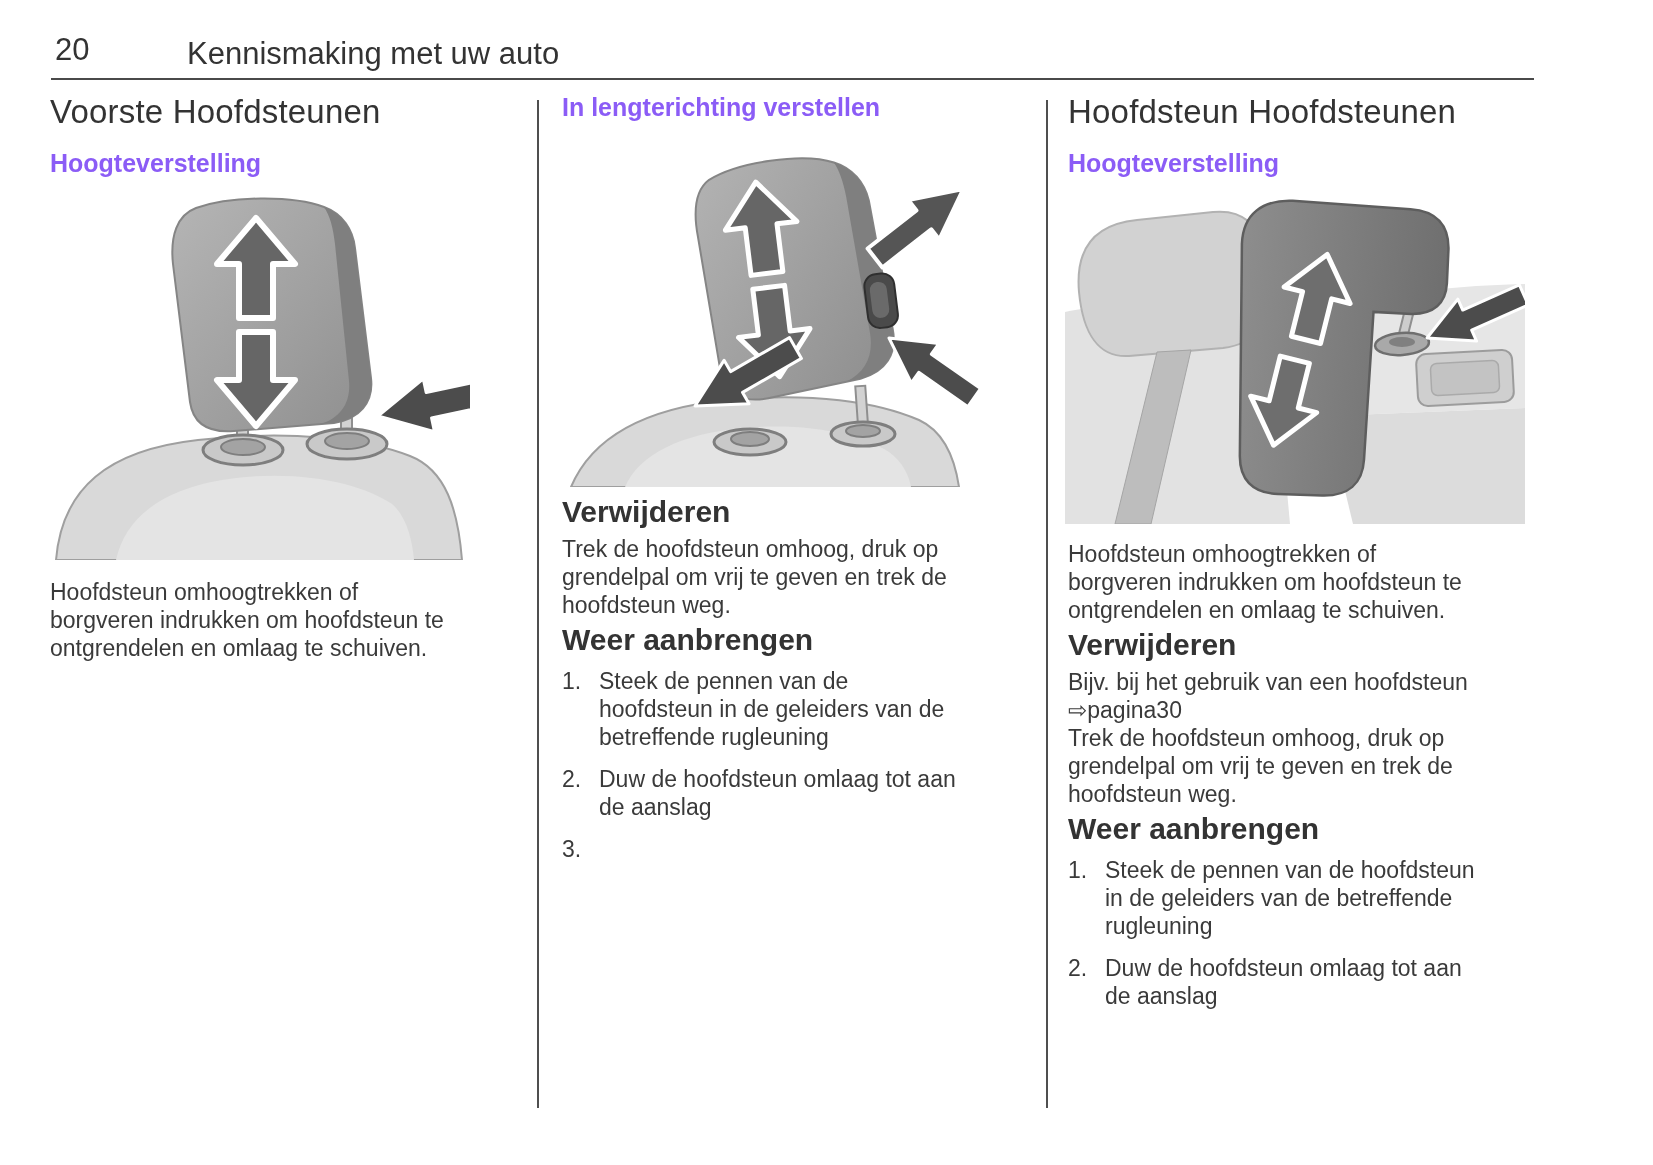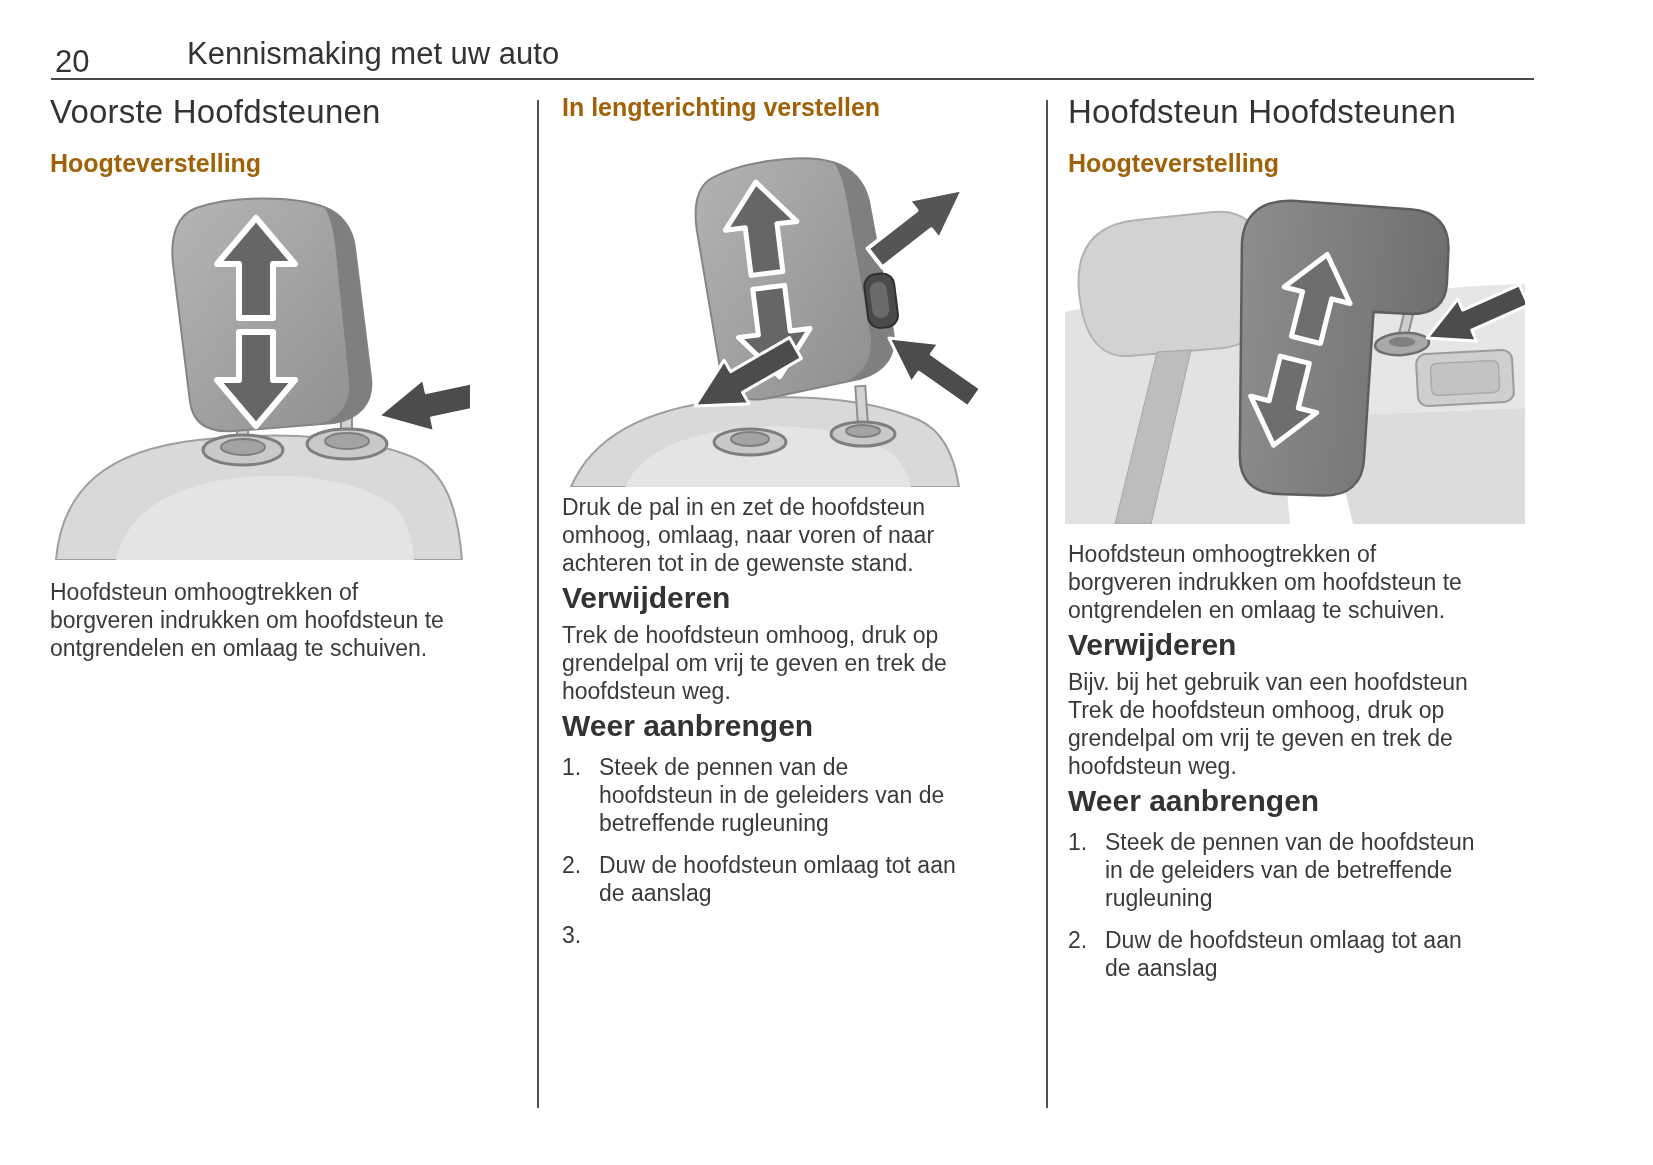--- a/index.html
+++ b/index.html
@@ -1,31 +1,31 @@
 <!DOCTYPE html>
 <html><head>
 <meta charset="utf-8">
 <style>
   html,body{margin:0;padding:0;overflow:hidden;}
   body{
     width:1653px;height:1165px;position:relative;background:#ffffff;
     font-family:"Liberation Sans", sans-serif;color:#333;
   }
-  .pagenum{position:absolute;left:55px;top:44px;font-size:31px;line-height:36px;color:#333;}
+  .pagenum{position:absolute;left:55px;top:32px;font-size:31px;line-height:36px;color:#333;}
   .chapter{position:absolute;left:187px;top:36px;font-size:31px;line-height:36px;color:#333;text-align:center;}
   .hrule{position:absolute;left:51px;top:78px;width:1483px;height:2px;background:#4a4a4a;}
   .vr{position:absolute;top:100px;width:2px;height:1008px;background:#4f4f4f;}
   .vr1{left:537px;}
   .vr2{left:1046px;}
   .col{position:absolute;top:92px;}
   .col1{left:50px;width:432px;}
   .col2{left:562px;width:420px;}
   .col3{left:1068px;width:440px;}
   h2.ctitle{font-size:33px;line-height:40px;font-weight:400;margin:0 0 16px;color:#333;letter-spacing:.2px;}
-  h3.sub{font-size:25px;line-height:30px;font-weight:700;margin:0 0 14px;color:#a16207;}
+  h3.sub{font-size:25px;line-height:30px;font-weight:700;margin:0 0 14px;color:#8b5cf6;}
   h3.head{font-size:30px;line-height:30px;font-weight:700;margin:6px 0 8px;color:#333;}
   figure{margin:0;}
   .fig1{margin:14px 0 14px 0;}
   .fig2{margin:20px 0 2px -17px;}
   .fig3{margin:14px 0 12px -3px;}
   p.body{font-size:23px;line-height:28px;margin:0;color:#3a3a3a;max-width:410px;}
   .ref-line{display:block;font-size:23px;line-height:28px;color:#3a3a3a;}
   ol.steps{list-style:none;margin:12px 0 0;padding:0;}
   ol.steps li{
     display:grid;grid-template-columns:37px 1fr;margin-bottom:14px;
@@ -105,21 +105,20 @@
       </g>
       <g transform="translate(344,196) rotate(35)">
         <polygon points="0,0 44,-24 44,-11 104,-11 104,11 44,11 44,24" fill="#4c4c4c" stroke="#ffffff" stroke-width="3" stroke-linejoin="round"></polygon>
       </g>
       <g transform="translate(150,264) rotate(-30)">
         <polygon points="0,0 48,-25 48,-12 116,-12 116,12 48,12 48,25" fill="#4c4c4c" stroke="#ffffff" stroke-width="3" stroke-linejoin="round"></polygon>
       </g>
     </svg>
   </figure>
 
-  <p class="body">Druk de pal in en zet de hoofdsteun omhoog, omlaag, naar voren of naar achteren tot in de gewenste stand.</p>
 
   <h3 class="head">Verwijderen</h3>
   <p class="body">Trek de hoofdsteun omhoog, druk op grendelpal om vrij te geven en trek de hoofdsteun weg.</p>
 
   <h3 class="head">Weer aanbrengen</h3>
   <ol class="steps">
     <li>
       <span>1.</span>
       <span>Steek de pennen van de hoofdsteun in de geleiders van de betreffende rugleuning</span>
     </li>
@@ -167,20 +166,21 @@
       <g transform="translate(362,146) rotate(-24)">
         <polygon points="0,0 44,-23 44,-11 106,-11 106,11 44,11 44,23" fill="#4c4c4c" stroke="#ffffff" stroke-width="3" stroke-linejoin="round"></polygon>
       </g>
     </svg>
   </figure>
 
   <p class="body">Hoofdsteun omhoogtrekken of borgveren indrukken om hoofdsteun te ontgrendelen en omlaag te schuiven.</p>
 
   <h3 class="head">Verwijderen</h3>
   <span class="ref-line">Bijv. bij het gebruik van een hoofdsteun</span>
+  <span class="ref-line">⇨pagina30</span>
   <p class="body">Trek de hoofdsteun omhoog, druk op grendelpal om vrij te geven en trek de hoofdsteun weg.</p>
 
   <h3 class="head">Weer aanbrengen</h3>
   <ol class="steps">
     <li>
       <span>1.</span>
       <span>Steek de pennen van de hoofdsteun in de geleiders van de betreffende rugleuning</span>
     </li>
     <li>
       <span>2.</span>

